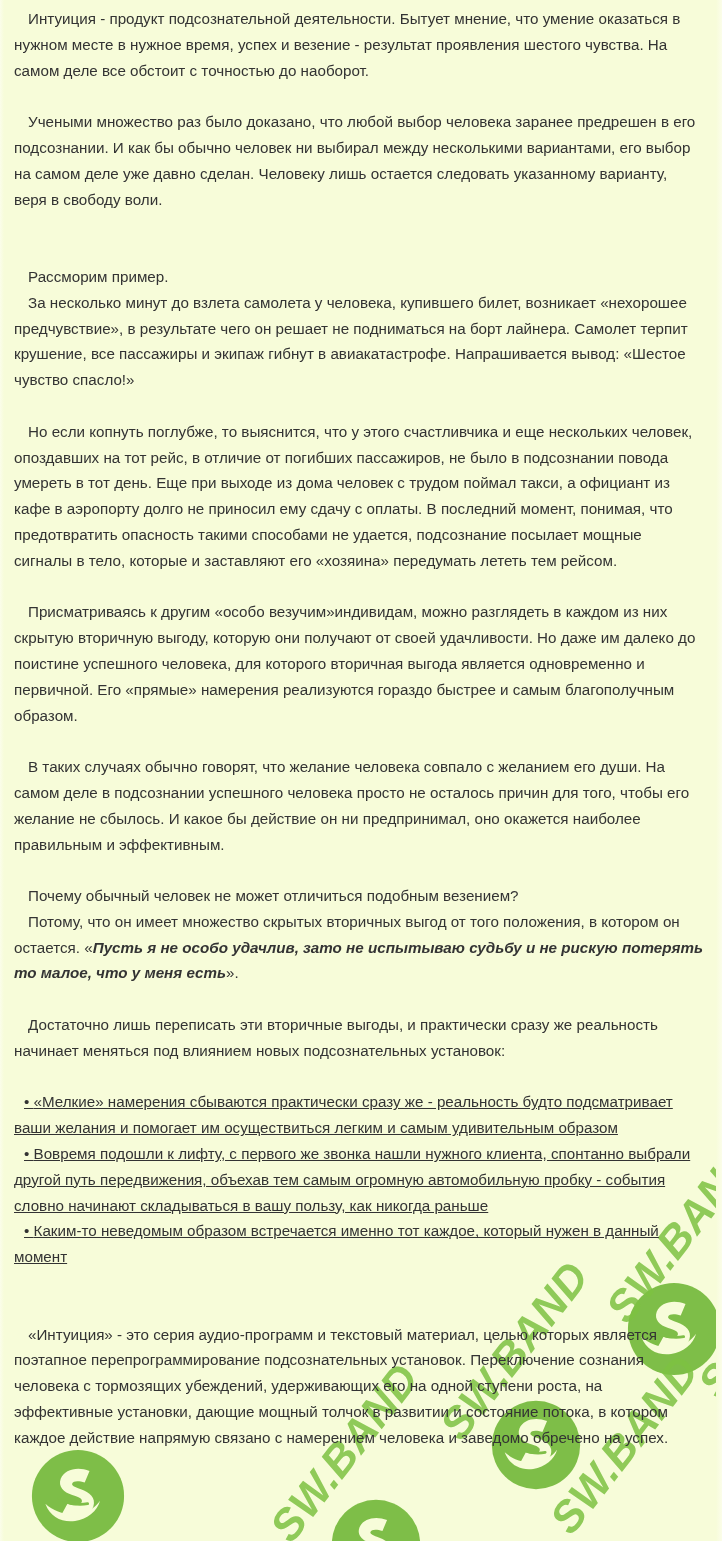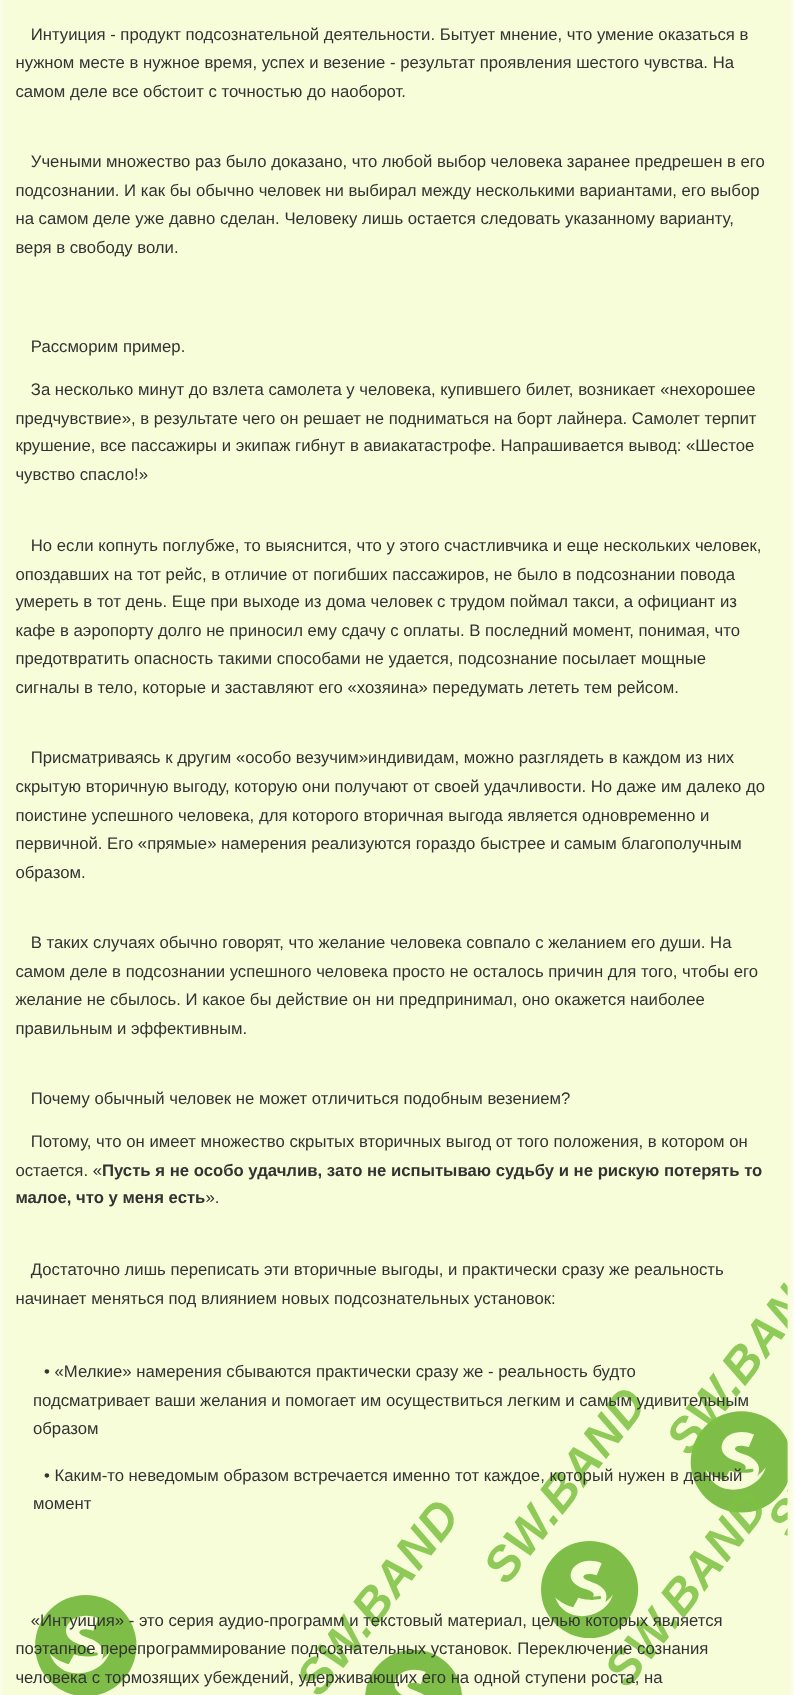--- a/index.html
+++ b/index.html
@@ -69,36 +69,38 @@
     position: relative;
     z-index: 3;
     padding: 6px 18px 0 14px;
     box-sizing: border-box;
     color: #333333;
     font-size: 15.2px;
     line-height: 25.8px;
     text-align: left;
   }
   .para {
-    margin: 13px 0 0 0;
+    margin: 0 0 0 0;
     text-indent: 14px;
   }
   .spacer-lg { height: 25.8px; }
   .quote-em {
     font-weight: bold;
+    font-style: italic;
   }
   .bullets {
     margin: 0;
     padding: 0;
     list-style: none;
   }
   .bullets li {
-    margin: 16px;
+    margin: 0;
     padding: 0;
     text-indent: 10px;
+    text-decoration: underline;
   }
   .bullets li::before {
     content: "\2022\00a0";
   }
 </style>
 </head>
 <body>
 
 <div class="page">
 
@@ -173,20 +175,21 @@
     <p class="para">Почему обычный человек не может отличиться подобным везением?</p>
 
     <p class="para"><span>Потому, что он имеет множество скрытых вторичных выгод от того положения, в котором он остается. </span><span>«</span><span class="quote-em">Пусть я не особо удачлив, зато не испытываю судьбу и не рискую потерять то малое, что у меня есть</span><span>».</span></p>
     <div class="spacer-lg"></div>
 
     <p class="para">Достаточно лишь переписать эти вторичные выгоды, и практически сразу же реальность начинает меняться под влиянием новых подсознательных установок:</p>
     <div class="spacer-lg"></div>
 
     <ul class="bullets">
       <li>«Мелкие» намерения сбываются практически сразу же - реальность будто подсматривает ваши желания и помогает им осуществиться легким и самым удивительным образом</li>
+      <li>Вовремя подошли к лифту, с первого же звонка нашли нужного клиента, спонтанно выбрали другой путь передвижения, объехав тем самым огромную автомобильную пробку - события словно начинают складываться в вашу пользу, как никогда раньше</li>
       <li>Каким-то неведомым образом встречается именно тот каждое, который нужен в данный момент</li>
     </ul>
 
     <div class="spacer-lg"></div>
     <div class="spacer-lg"></div>
 
     <p class="para">«Интуиция» - это серия аудио-программ и текстовый материал, целью которых является поэтапное перепрограммирование подсознательных установок. Переключение сознания человека с тормозящих убеждений, удерживающих его на одной ступени роста, на эффективные установки, дающие мощный толчок в развитии и состояние потока, в котором каждое действие напрямую связано с намерением человека и заведомо обречено на успех.</p>
 
   </div>
 </div>

